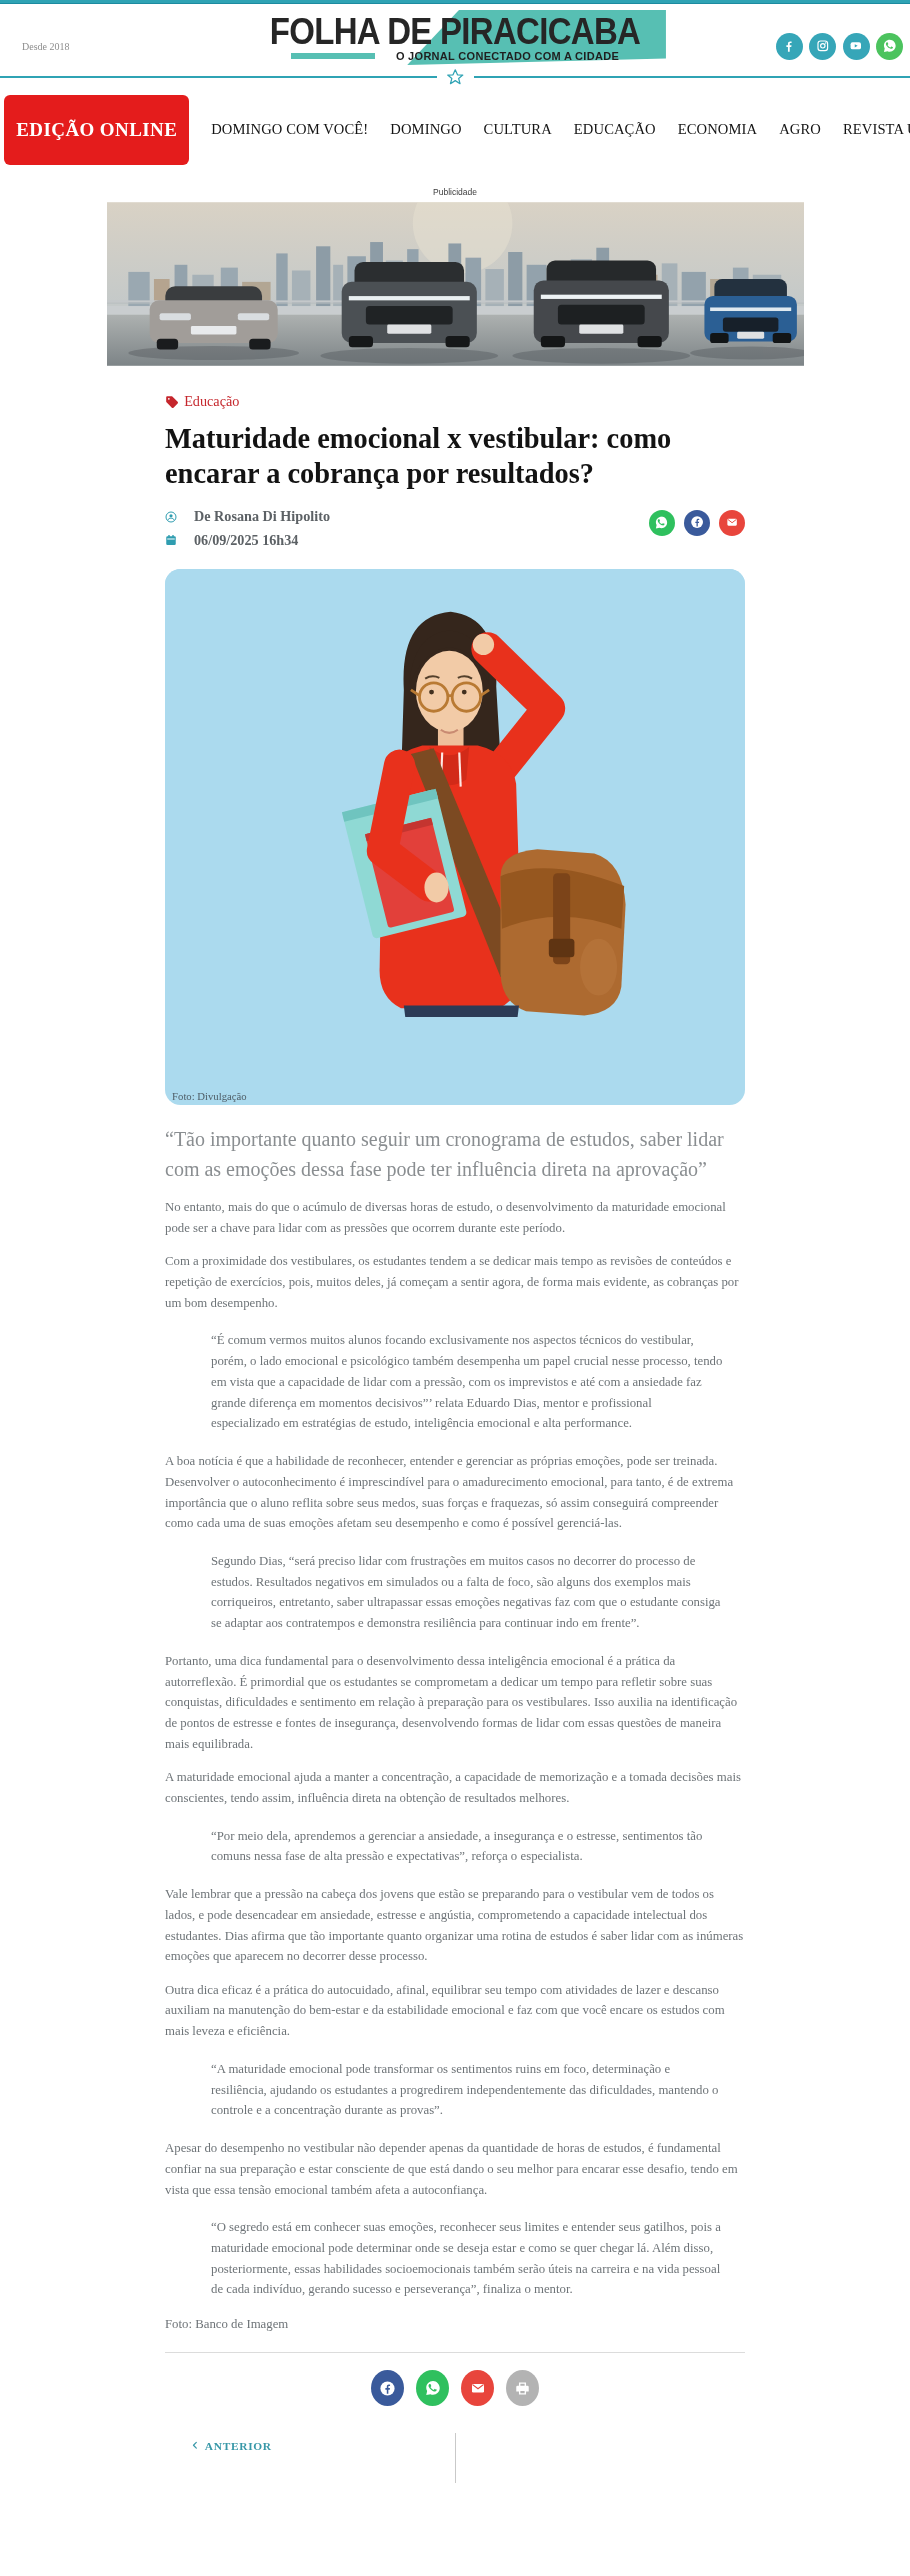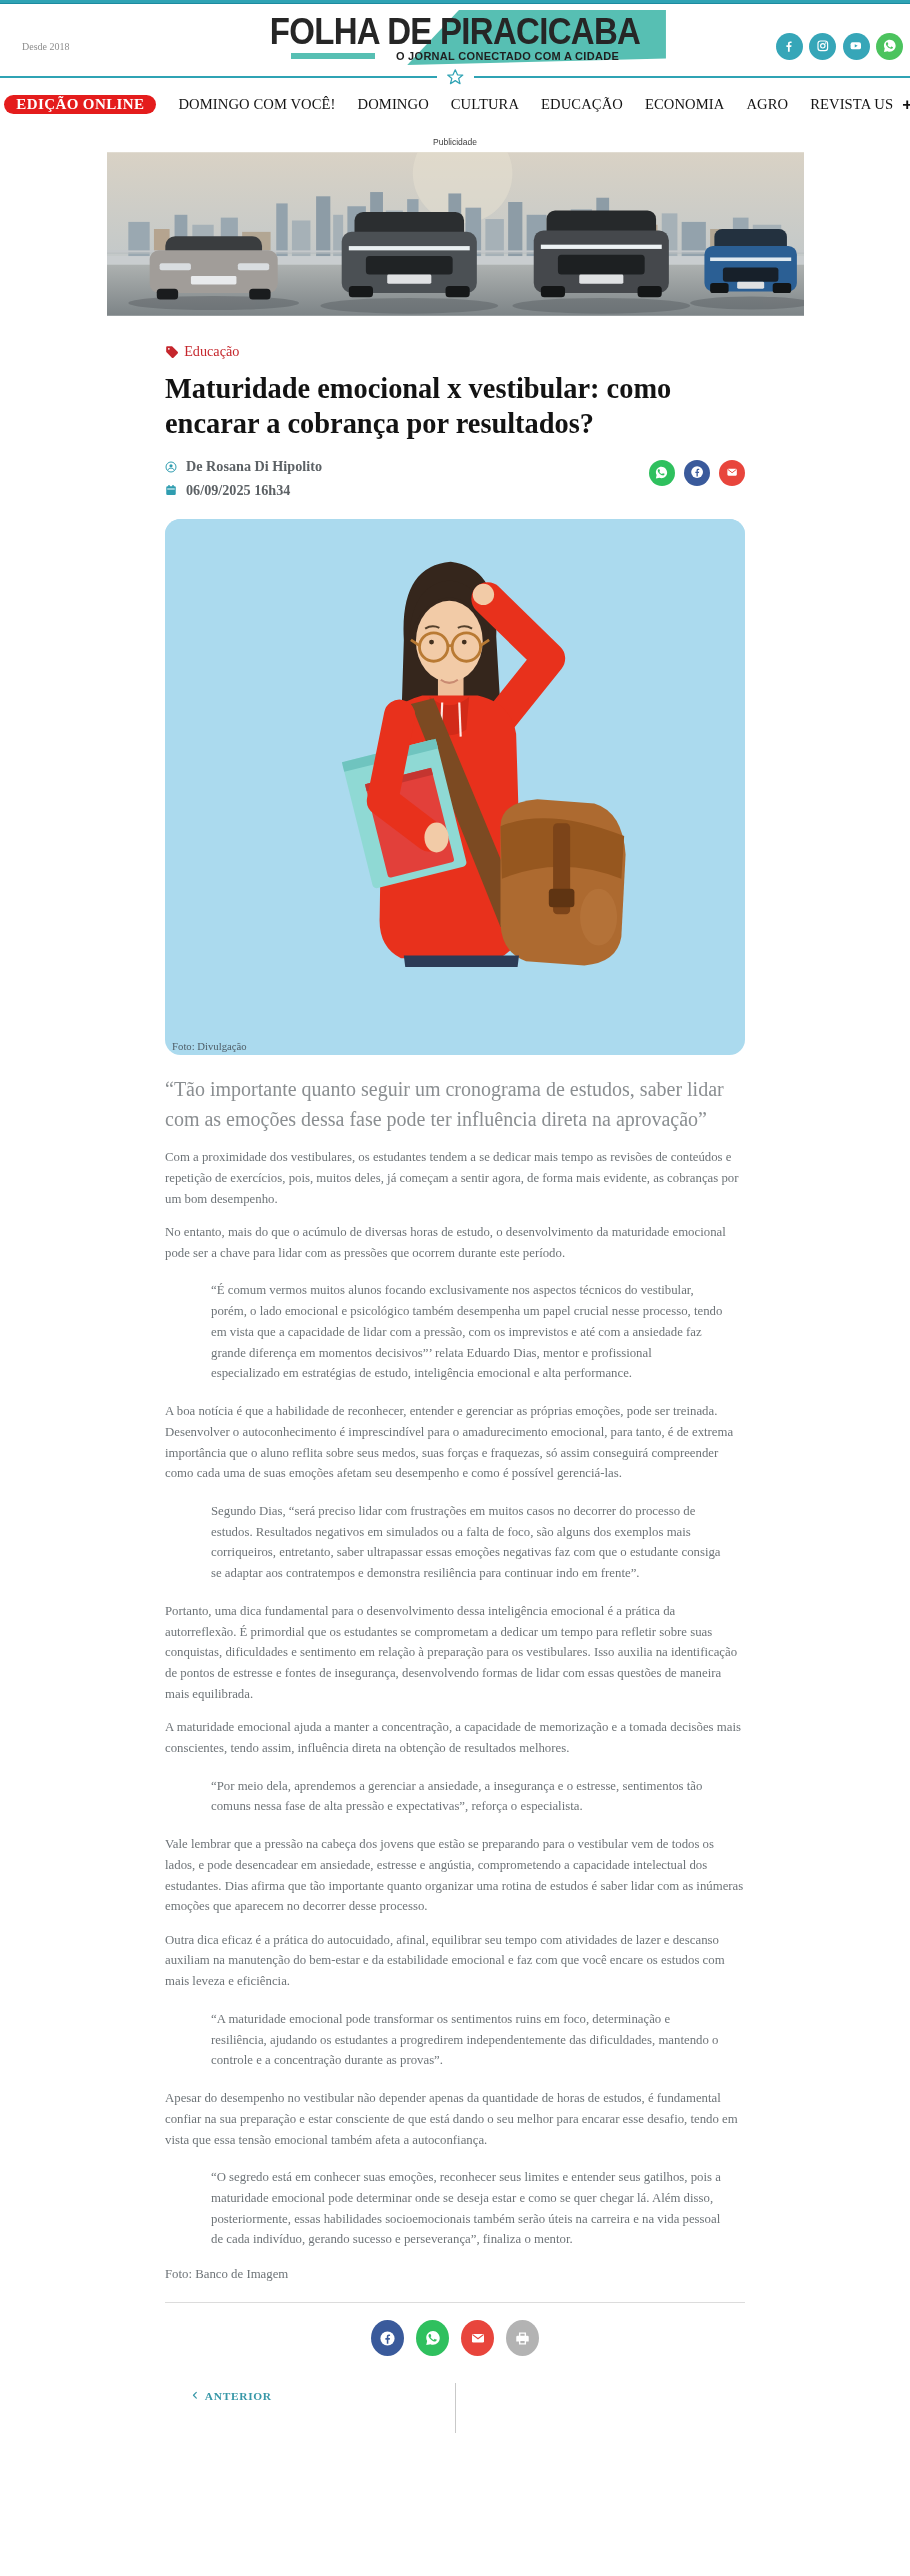--- a/index.html
+++ b/index.html
@@ -31,37 +31,37 @@
   .sbtn { width: 27px; height: 27px; border-radius: 50%; background: #36a6b8;
     display: flex; align-items: center; justify-content: center; cursor: pointer; }
   .sbtn.green { background: #4cc35e; }
   .divider-star { position: relative; height: 18.5px; margin-top: 5.7px; }
   .divider-star .line { position: absolute; top: 8.5px; height: 1.4px; background: #2fa3b4; }
   .divider-star .line.l { left: 0; right: calc(50% + 18.5px); }
   .divider-star .line.r { right: 0; left: calc(50% + 18.5px); }
   .divider-star svg { position: absolute; left: calc(50% - 9.2px); top: 0; }
   
   .nav { display: flex; align-items: center; gap: 22px; padding: 8.5px 5.7px 7.1px 4.3px; }
-  .edition-btn { background: #e41c1c; color: #fff; font-weight: bold; font-size: 15px;
-    padding: 1px 12px; border-radius: 12px; cursor: pointer; white-space: nowrap; letter-spacing: 0.4px; }
+  .edition-btn { background: #e41c1c; color: #fff; font-weight: bold; font-size: 19px;
+    padding: 24px 12px; border-radius: 6px; cursor: pointer; white-space: nowrap; letter-spacing: 0.4px; }
   .nav-item { font-size: 14.6px; color: #141414; cursor: pointer; white-space: nowrap; letter-spacing: 0.1px; }
   .nav-plus { font-family: "Liberation Sans", sans-serif; font-weight: bold; font-size: 17px;
     color: #111; cursor: pointer; margin-left: -12.8px; }
   
   .publicidade { text-align: center; font-family: "Liberation Sans", sans-serif;
     font-size: 8.5px; color: #3c3c3c; margin: 15.6px 0 5px; }
   .banner { width: 697px; height: 164px; margin: 0 auto; display: block; cursor: pointer; }
   
   .article { width: 580px; margin: 0 auto; }
   .category { display: flex; align-items: center; gap: 5px; margin-top: 27px;
     color: #c5262c; font-size: 14.2px; }
   .title { font-size: 28.4px; line-height: 1.22; color: #131313; font-weight: bold;
     max-width: 541px; margin: 11.4px 0 17px; }
   .meta-row { display: flex; justify-content: space-between; align-items: flex-start; }
-  .meta-line { display: flex; align-items: center; gap: 9px; font-size: 14.2px; font-weight: bold;
+  .meta-line { display: flex; align-items: center; gap: 17px; font-size: 14.2px; font-weight: bold;
     color: #5c6165; margin-bottom: 6.4px; }
   .share-top { display: flex; gap: 9.2px; margin-top: 1.4px; }
   .cbtn { width: 26px; height: 26px; border-radius: 50%; display: flex; align-items: center;
     justify-content: center; cursor: pointer; }
   .c-wa { background: #2fc05e; } .c-fb { background: #3a5a9b; } .c-em { background: #e8453c; }
   .c-pr { background: #b3b3b3; }
   .hero { position: relative; width: 580px; height: 536px; border-radius: 15.6px; overflow: hidden;
     margin-top: 14.2px; background: #abdaee; }
   .hero-caption { position: absolute; left: 7.1px; bottom: 3.6px; font-size: 10.7px; color: #4e5d66; }
   .subheading { font-size: 20px; line-height: 1.48; color: #8a8e91; font-weight: normal;
@@ -355,22 +355,22 @@
       </g>
 
       <path d="M336 614 L498 614 L496 630 L338 630 Z" fill="#2c3b56"></path>
     </svg>
     <div class="hero-caption">Foto: Divulgação</div>
   </div>
 
   <h2 class="subheading">“Tão importante quanto seguir um cronograma de estudos, saber lidar com as emoções dessa fase pode ter influência direta na aprovação”</h2>
 
   <div>
+      <p class="para">No entanto, mais do que o acúmulo de diversas horas de estudo, o desenvolvimento da maturidade emocional pode ser a chave para lidar com as pressões que ocorrem durante este período.</p>
       <p class="para">Com a proximidade dos vestibulares, os estudantes tendem a se dedicar mais tempo as revisões de conteúdos e repetição de exercícios, pois, muitos deles, já começam a sentir agora, de forma mais evidente, as cobranças por um bom desempenho.</p>
-      <p class="para">No entanto, mais do que o acúmulo de diversas horas de estudo, o desenvolvimento da maturidade emocional pode ser a chave para lidar com as pressões que ocorrem durante este período.</p>
       <blockquote class="bq">“É comum vermos muitos alunos focando exclusivamente nos aspectos técnicos do vestibular, porém, o lado emocional e psicológico também desempenha um papel crucial nesse processo, tendo em vista que a capacidade de lidar com a pressão, com os imprevistos e até com a ansiedade faz grande diferença em momentos decisivos”’ relata Eduardo Dias, mentor e profissional especializado em estratégias de estudo, inteligência emocional e alta performance.</blockquote>
       <p class="para">A boa notícia é que a habilidade de reconhecer, entender e gerenciar as próprias emoções, pode ser treinada. Desenvolver o autoconhecimento é imprescindível para o amadurecimento emocional, para tanto, é de extrema importância que o aluno reflita sobre seus medos, suas forças e fraquezas, só assim conseguirá compreender como cada uma de suas emoções afetam seu desempenho e como é possível gerenciá-las.</p>
       <blockquote class="bq">Segundo Dias, “será preciso lidar com frustrações em muitos casos no decorrer do processo de estudos. Resultados negativos em simulados ou a falta de foco, são alguns dos exemplos mais corriqueiros, entretanto, saber ultrapassar essas emoções negativas faz com que o estudante consiga se adaptar aos contratempos e demonstra resiliência para continuar indo em frente”.</blockquote>
       <p class="para">Portanto, uma dica fundamental para o desenvolvimento dessa inteligência emocional é a prática da autorreflexão. É primordial que os estudantes se comprometam a dedicar um tempo para refletir sobre suas conquistas, dificuldades e sentimento em relação à preparação para os vestibulares. Isso auxilia na identificação de pontos de estresse e fontes de insegurança, desenvolvendo formas de lidar com essas questões de maneira mais equilibrada.</p>
       <p class="para">A maturidade emocional ajuda a manter a concentração, a capacidade de memorização e a tomada decisões mais conscientes, tendo assim, influência direta na obtenção de resultados melhores.</p>
       <blockquote class="bq">“Por meio dela, aprendemos a gerenciar a ansiedade, a insegurança e o estresse, sentimentos tão comuns nessa fase de alta pressão e expectativas”, reforça o especialista.</blockquote>
       <p class="para">Vale lembrar que a pressão na cabeça dos jovens que estão se preparando para o vestibular vem de todos os lados, e pode desencadear em ansiedade, estresse e angústia, comprometendo a capacidade intelectual dos estudantes. Dias afirma que tão importante quanto organizar uma rotina de estudos é saber lidar com as inúmeras emoções que aparecem no decorrer desse processo.</p>
       <p class="para">Outra dica eficaz é a prática do autocuidado, afinal, equilibrar seu tempo com atividades de lazer e descanso auxiliam na manutenção do bem-estar e da estabilidade emocional e faz com que você encare os estudos com mais leveza e eficiência.</p>
       <blockquote class="bq">“A maturidade emocional pode transformar os sentimentos ruins em foco, determinação e resiliência, ajudando os estudantes a progredirem independentemente das dificuldades, mantendo o controle e a concentração durante as provas”.</blockquote>
       <p class="para">Apesar do desempenho no vestibular não depender apenas da quantidade de horas de estudos, é fundamental confiar na sua preparação e estar consciente de que está dando o seu melhor para encarar esse desafio, tendo em vista que essa tensão emocional também afeta a autoconfiança.</p>

